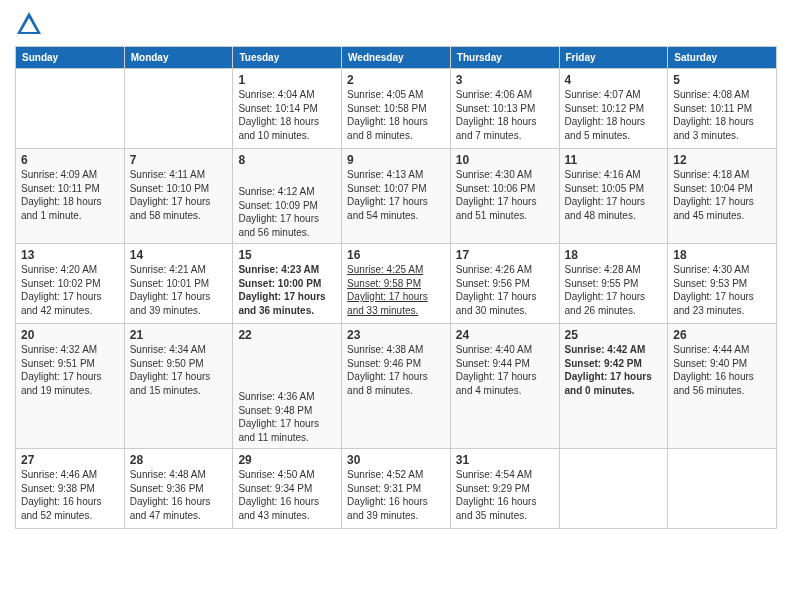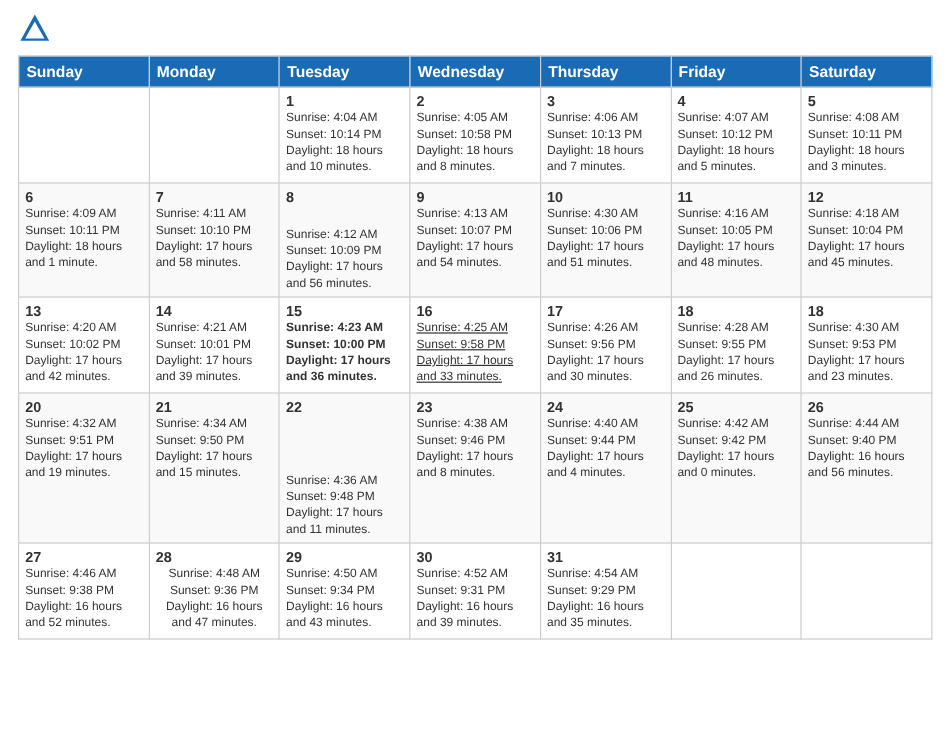--- a/index.html
+++ b/index.html
@@ -61,21 +61,21 @@
     .calendar {
       width: 100%;
       border-collapse: collapse;
       table-layout: fixed;
     }
     .calendar th {
       background-color: #1a6bb5;
       color: #fff;
       text-align: left;
       padding: 5px 6px;
-      font-size: 13px;
+      font-size: 10px;
       font-weight: bold;
       border: 1px solid #ccc;
     }
     .calendar td {
       border: 1px solid #ccc;
       vertical-align: top;
       padding: 4px 5px;
       font-size: 10.5px;
       color: #333;
       height: 80px;
@@ -305,21 +305,21 @@
           </td>
           <td>
             <span class="day-number">24</span>
             <div class="day-info" style="white-space: pre-line;">Sunrise: 4:40 AM
 Sunset: 9:44 PM
 Daylight: 17 hours
 and 4 minutes.</div>
           </td>
           <td>
             <span class="day-number">25</span>
-            <div class="day-info" style="white-space: pre-line;">Sunrise: 4:42 AM
+            <div class="day-info" style="white-space: pre-line; font-weight: bold;">Sunrise: 4:42 AM
 Sunset: 9:42 PM
 Daylight: 17 hours
 and 0 minutes.</div>
           </td>
           <td>
             <span class="day-number">26</span>
             <div class="day-info" style="white-space: pre-line;">Sunrise: 4:44 AM
 Sunset: 9:40 PM
 Daylight: 16 hours
 and 56 minutes.</div>
@@ -328,21 +328,21 @@
         <tr>
           <td>
             <span class="day-number">27</span>
             <div class="day-info" style="white-space: pre-line;">Sunrise: 4:46 AM
 Sunset: 9:38 PM
 Daylight: 16 hours
 and 52 minutes.</div>
           </td>
           <td>
             <span class="day-number">28</span>
-            <div class="day-info" style="white-space: pre-line; text-align: center;">Sunrise: 4:48 AM
+            <div class="day-info" style="white-space: pre-line;">Sunrise: 4:48 AM
 Sunset: 9:36 PM
 Daylight: 16 hours
 and 47 minutes.</div>
           </td>
           <td>
             <span class="day-number">29</span>
             <div class="day-info" style="white-space: pre-line;">Sunrise: 4:50 AM
 Sunset: 9:34 PM
 Daylight: 16 hours
 and 43 minutes.</div>

